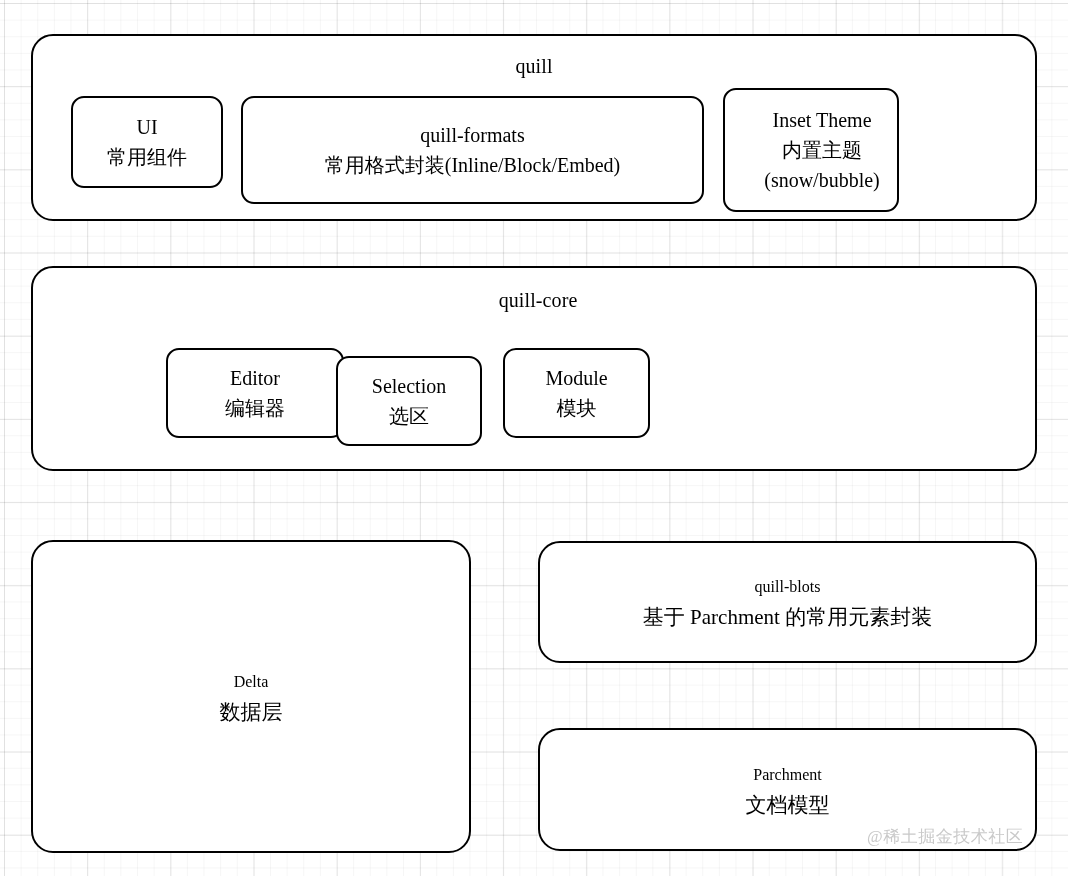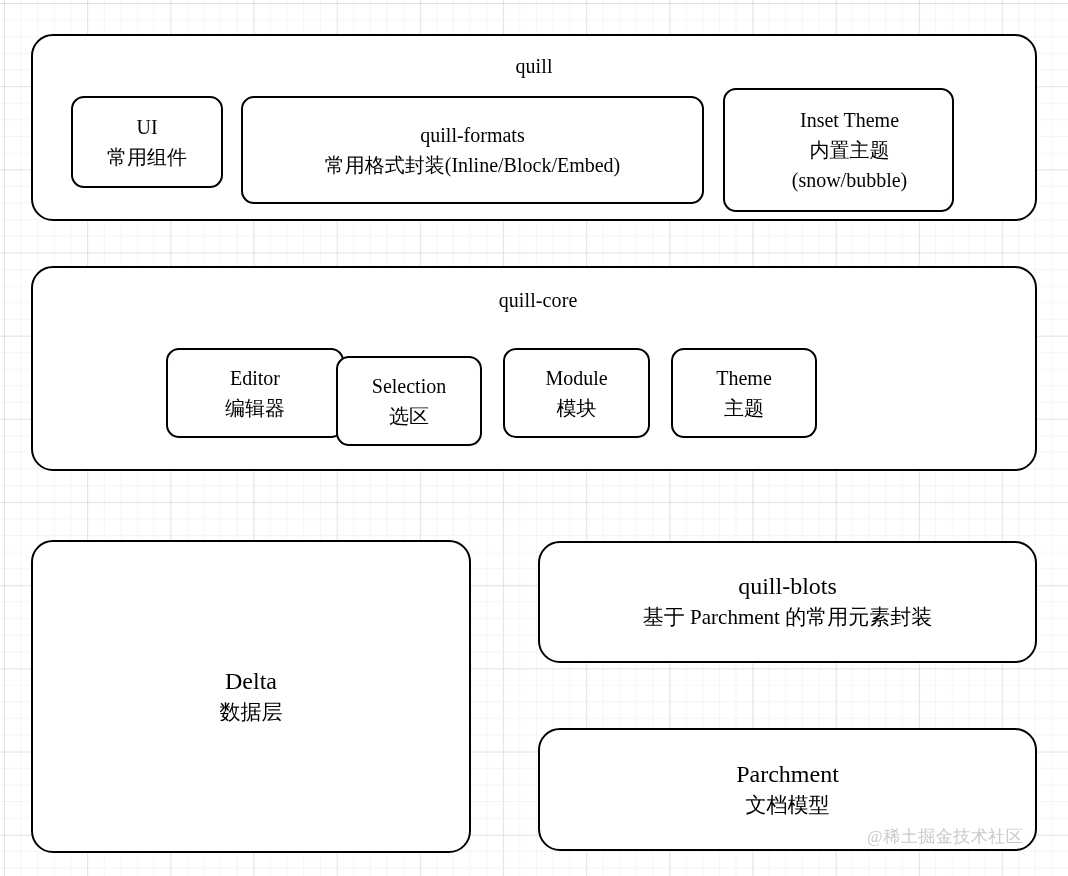--- a/index.html
+++ b/index.html
@@ -84,37 +84,37 @@
     border-radius: 22px;
     display: flex;
     flex-direction: column;
     align-items: center;
     justify-content: center;
     text-align: center;
   }
 
   .plain .ln {
     display: block;
-    font-size: 24px;
+    font-size: 16px;
     line-height: 31px;
     white-space: nowrap;
     color: #000000;
   }
 
   .plain .ln.cn {
     font-size: 21px;
   }
 
   
   #grp-quill      { left: 31px;  top: 34px;  width: 1006px; height: 187px; }
   #grp-quill .grp-title { top: 18px; }
 
   #node-ui        { left: 71px;  top: 96px;  width: 152px; height: 92px; }
   #node-formats   { left: 241px; top: 96px;  width: 463px; height: 108px; text-align: center; }
-  #node-inset     { left: 723px; top: 88px;  width: 231px; height: 124px; padding-left: 28px; }
+  #node-inset     { left: 723px; top: 88px;  width: 176px; height: 124px; padding-left: 28px; }
 
   #grp-core       { left: 31px;  top: 266px; width: 1006px; height: 205px; }
   #grp-core .grp-title { top: 20px; padding-left: 8px; }
 
   #node-editor    { left: 166px; top: 348px; width: 178px; height: 90px; }
   #node-selection { left: 336px; top: 348px; width: 146px; height: 90px; margin-top: 8px; }
   #node-module    { left: 503px; top: 348px; width: 147px; height: 90px; }
   #node-theme     { left: 671px; top: 348px; width: 146px; height: 90px; }
 
   #box-delta      { left: 31px;  top: 540px; width: 440px; height: 313px; }
@@ -169,24 +169,20 @@
   <div class="node" id="node-selection">
     <span class="ln">Selection</span>
     <span class="ln">选区</span>
   </div>
 
   <div class="node" id="node-module">
     <span class="ln">Module</span>
     <span class="ln">模块</span>
   </div>
 
-  <div class="node" id="node-theme">
-    <span class="ln">Theme</span>
-    <span class="ln">主题</span>
-  </div>
 
   <div class="plain" id="box-delta">
     <span class="ln">Delta</span>
     <span class="ln cn">数据层</span>
   </div>
 
   <div class="plain" id="box-blots">
     <span class="ln">quill-blots</span>
     <span class="ln cn">基于 Parchment 的常用元素封装</span>
   </div>

